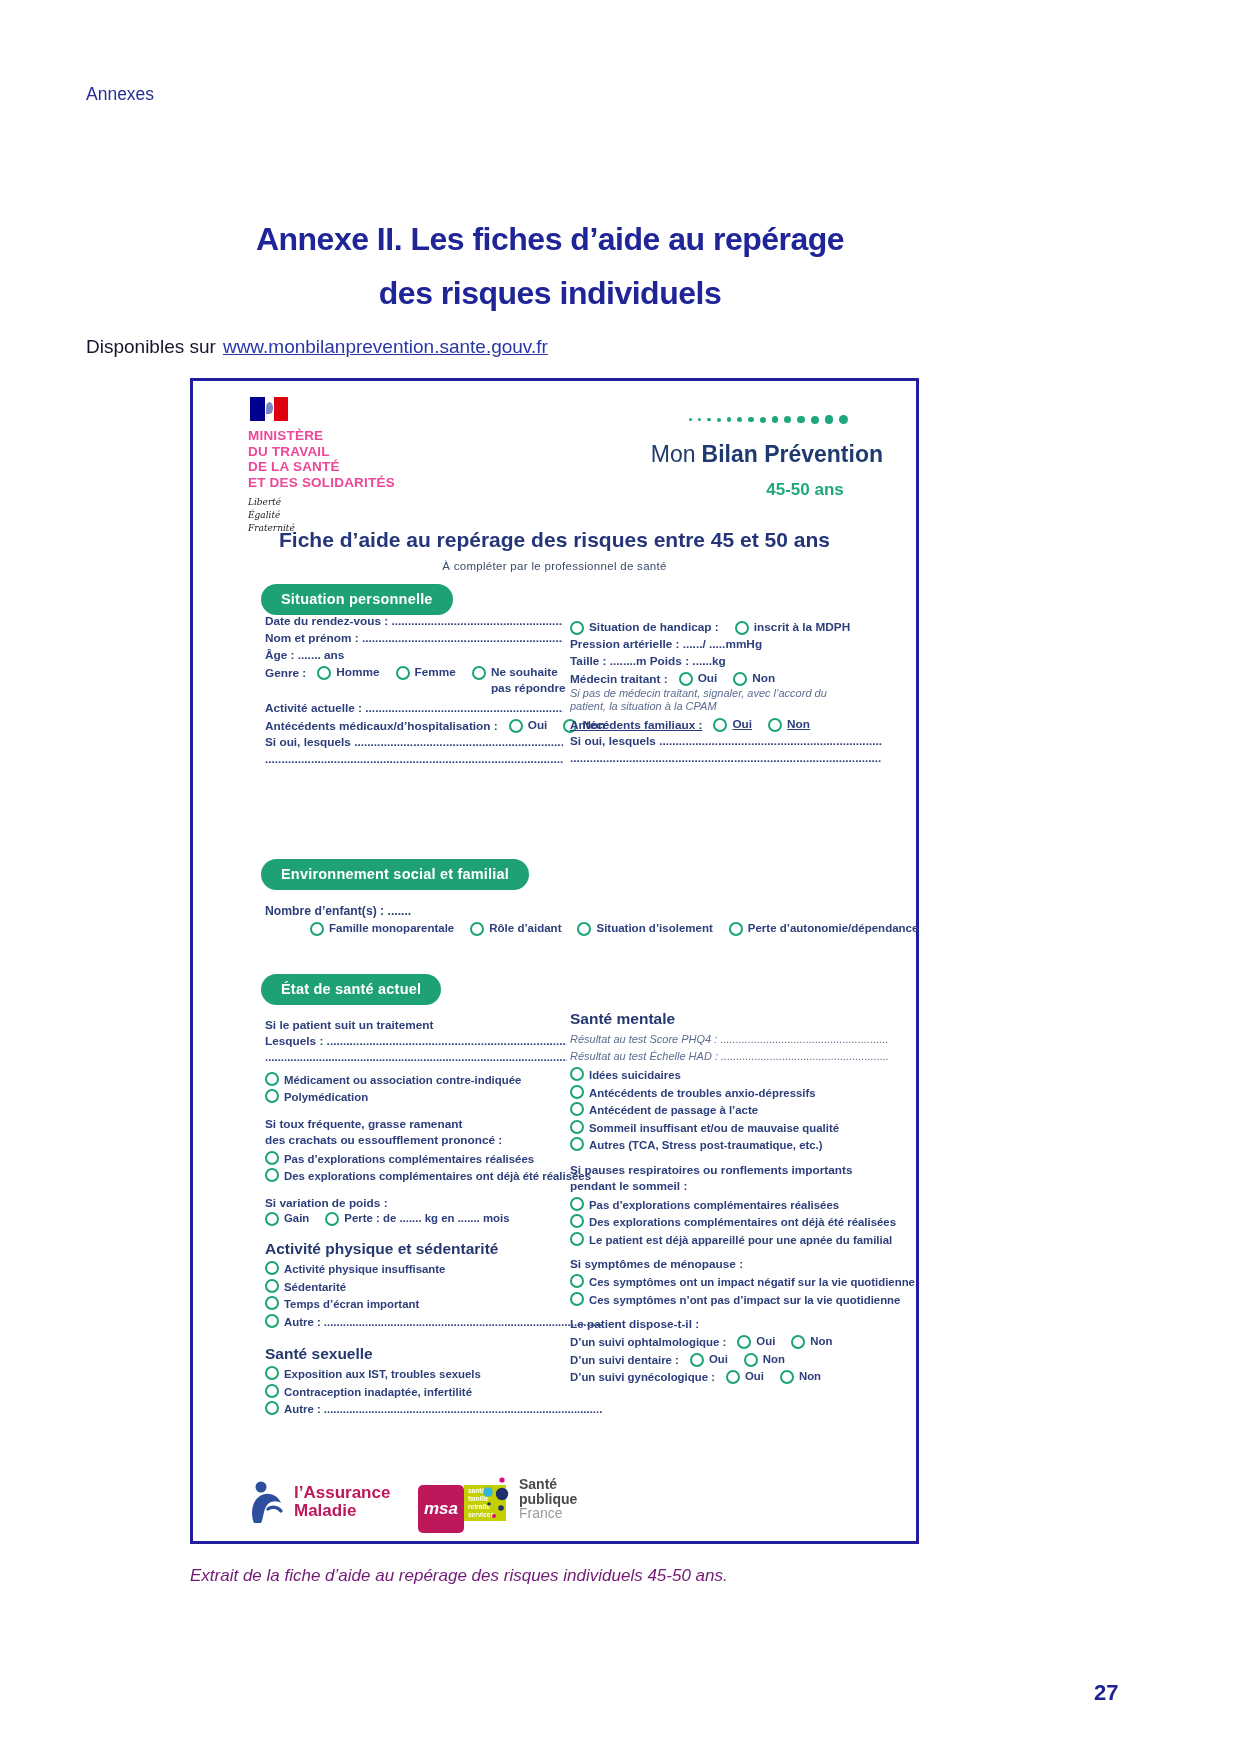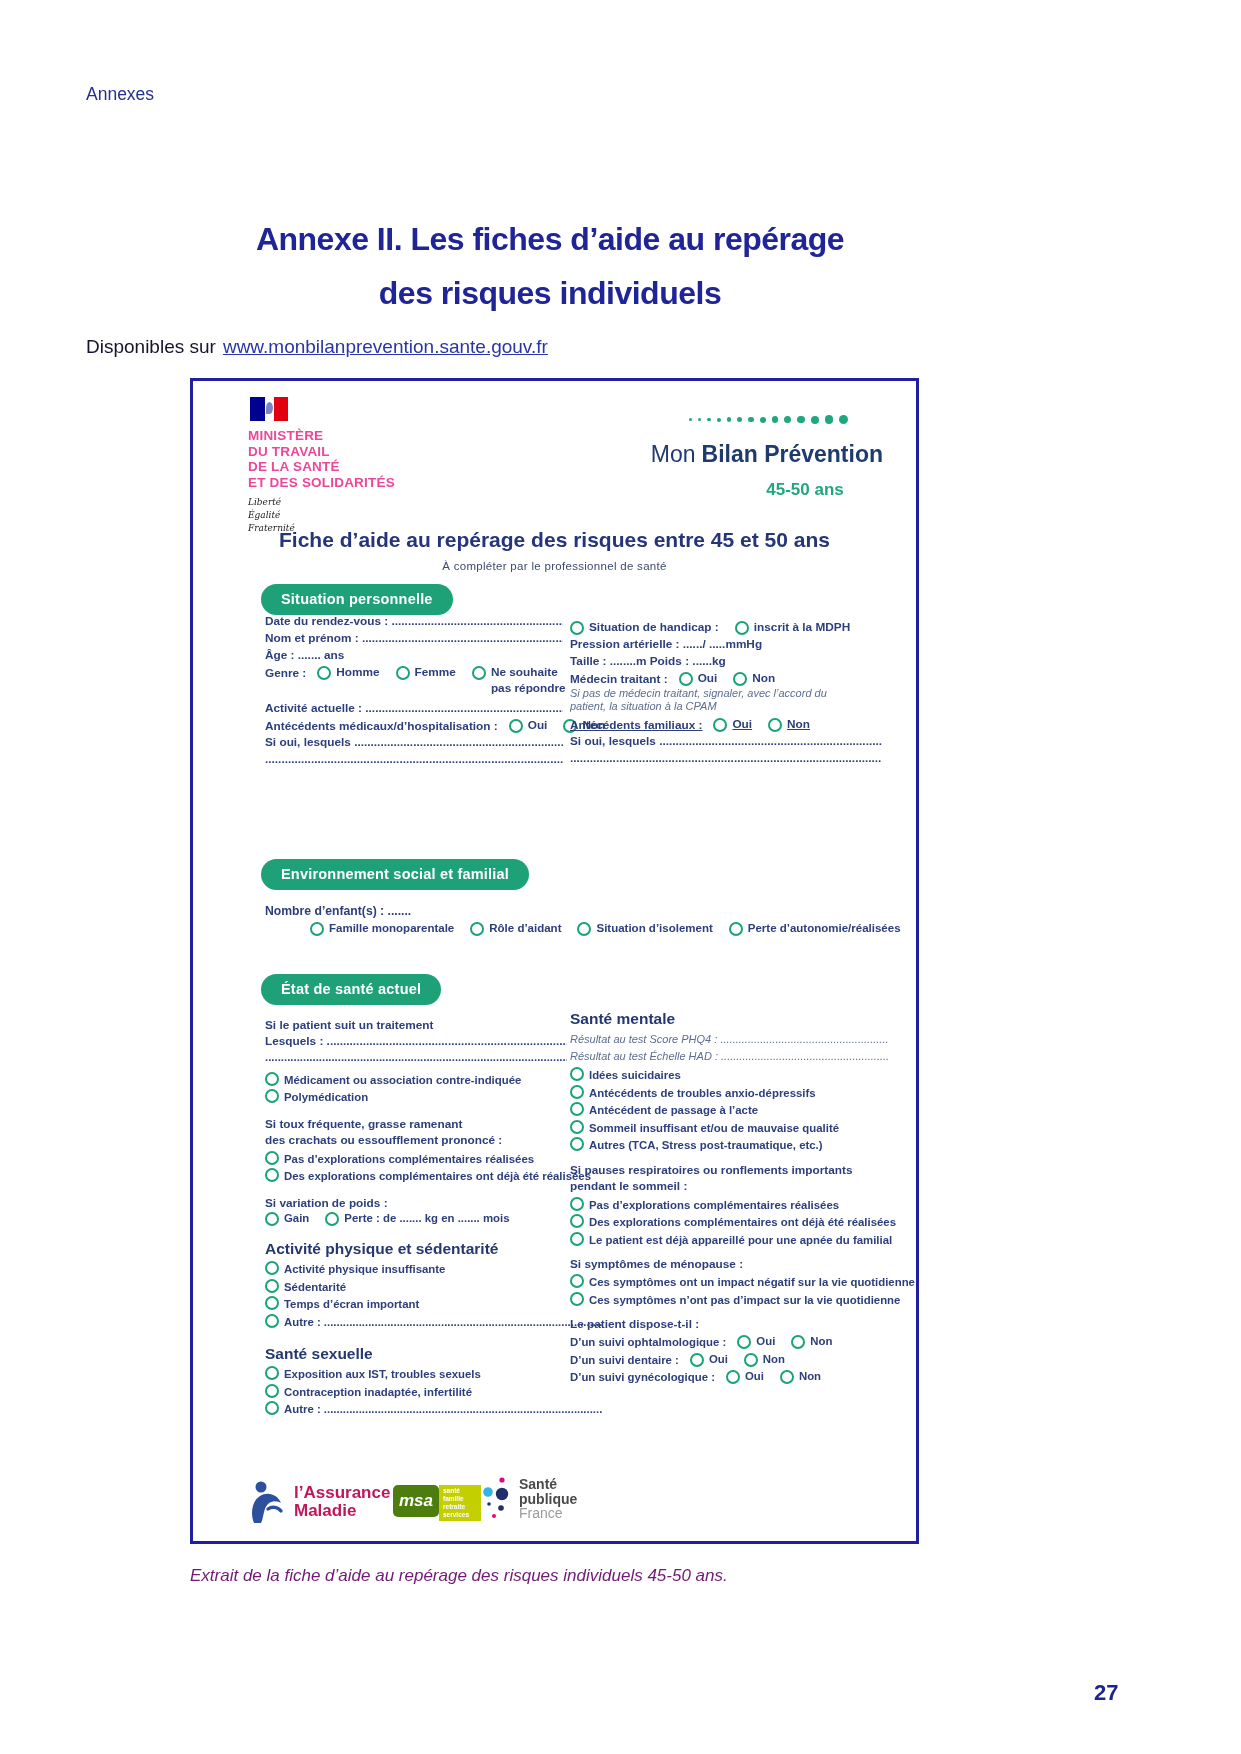--- a/index.html
+++ b/index.html
@@ -74,22 +74,22 @@
   .opt{display:inline-flex;align-items:flex-start;margin-right:16px;line-height:15.5px;}
   .opt .radio{margin-top:1px;}
   .r-c .radio{vertical-align:-2px;}
   .sp-left .r-o,.sp-right .r-o{line-height:16px;margin-top:1px;}
 
   
   .logo-am{left:55px;top:1098px;display:flex;align-items:center;}
   .am-icon{margin-right:8px;}
   .am-text{font-size:17px;line-height:18px;font-weight:800;color:#be185d;}
   .logo-msa{left:200px;top:1104px;display:flex;}
-  .msa-block{width:46px;height:32px;background:#4d7c0f;border-radius:5px;color:#fff;
-             font-weight:800;font-style:italic;font-size:17px;display:flex;align-items:center;justify-content:center;}
+  .msa-block{width:46px;height:48px;background:#be185d;border-radius:5px;color:#fff;
+             font-weight:800;font-style:italic;font-size:17px;display:flex;align-items:center;justify-content:center;margin-left:25px;}
   .msa-svcs{width:42px;height:36px;background:#c3cf00;display:flex;flex-direction:column;justify-content:center;padding-left:4px;box-sizing:border-box;}
   .msa-svc{font-size:6.5px;line-height:8px;color:#ffffff;font-weight:700;}
   .logo-spf{left:288px;top:1094px;display:flex;align-items:center;}
   .spf-text{margin-left:6px;font-size:14px;line-height:14.5px;font-weight:800;color:#4a4a4a;}
   .spf-text .fr{font-weight:400;color:#9b9b9b;}
 </style>
 </head>
 <body>
 
 <div class="page">
@@ -235,21 +235,21 @@
           <span class="opt">
             <span class="radio"></span>
             <span>Rôle d’aidant</span>
           </span>
           <span class="opt">
             <span class="radio"></span>
             <span>Situation d’isolement</span>
           </span>
           <span class="opt">
             <span class="radio"></span>
-            <span>Perte d’autonomie/réalisées</span>
+            <span>Perte d’autonomie/dépendance</span>
           </span>
         </div>
       </div>
     <div class="col etat-left">
         <div class="r-b"><span>Si le patient suit un traitement</span></div>
         <div class="r-b"><span>Lesquels : .....................................................................................................</span></div>
         <div class="r-t"><span>........................................................................................................................</span></div>
         <div class="r-c" style="margin-top: 5px;"><span class="radio"></span><span>Médicament ou association contre-indiquée</span></div>
         <div class="r-c"><span class="radio"></span><span>Polymédication</span></div>
         <div class="r-b" style="margin-top: 9px;"><span>Si toux fréquente, grasse ramenant</span></div>

